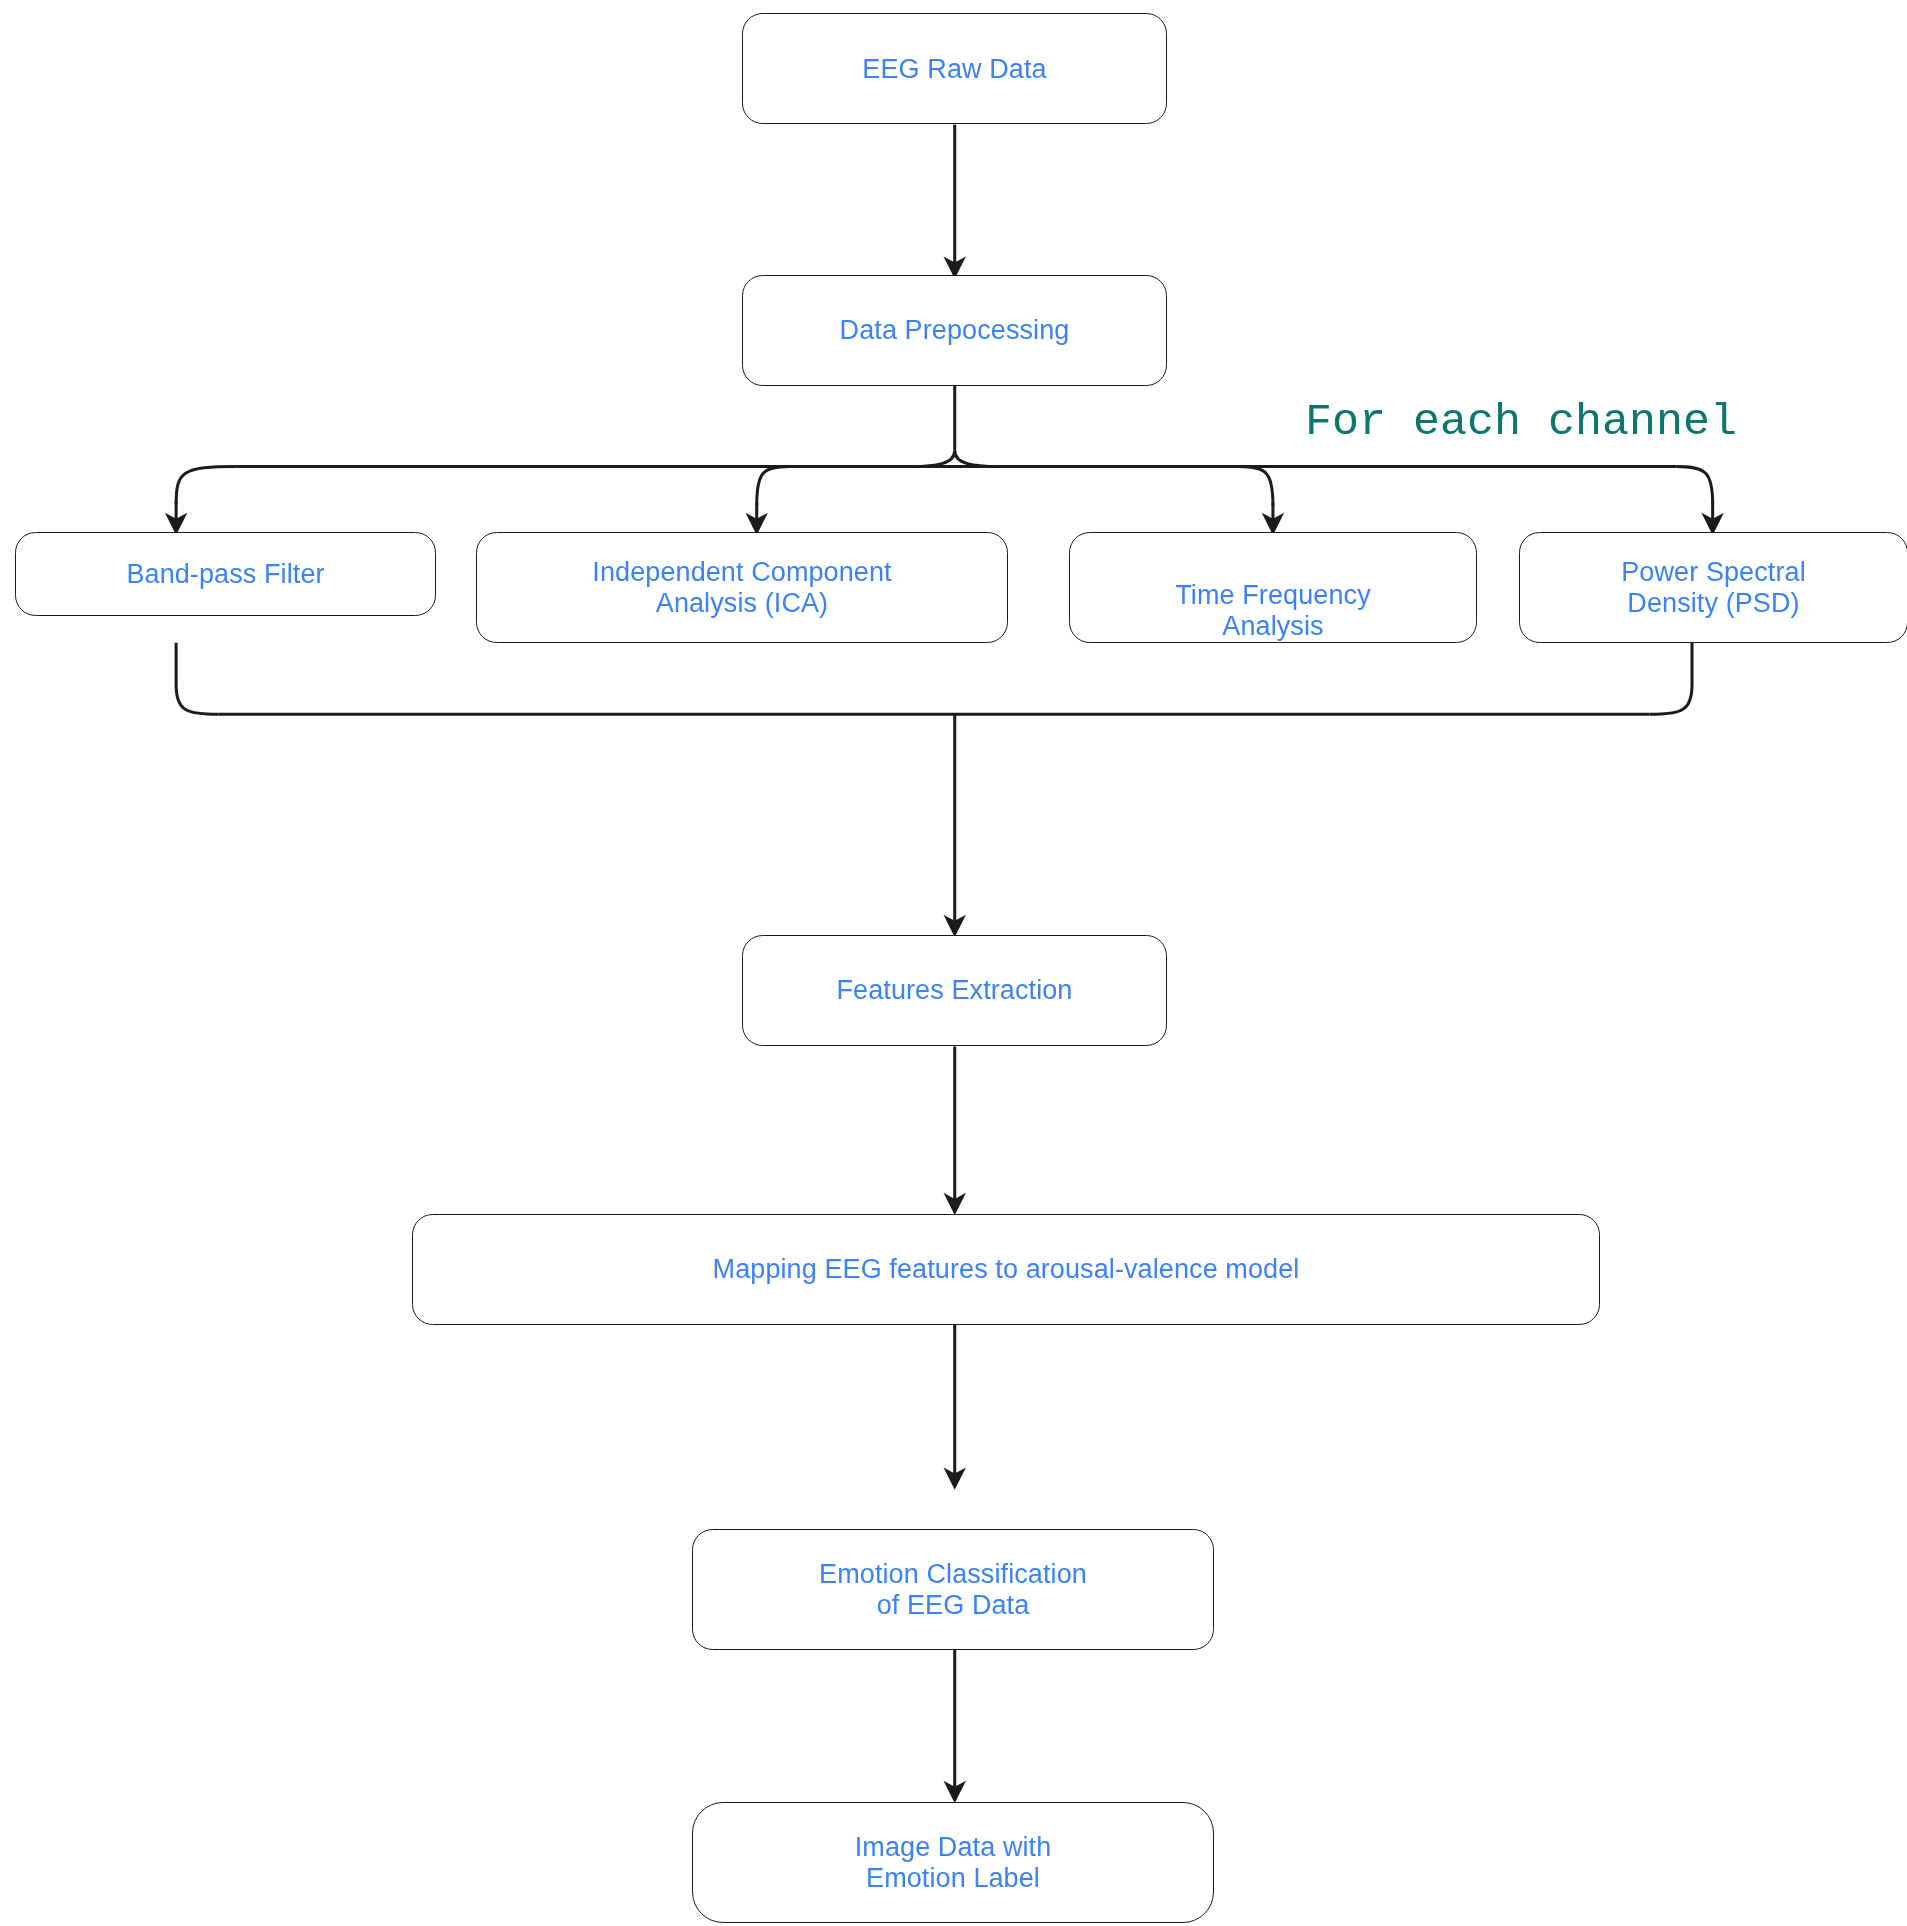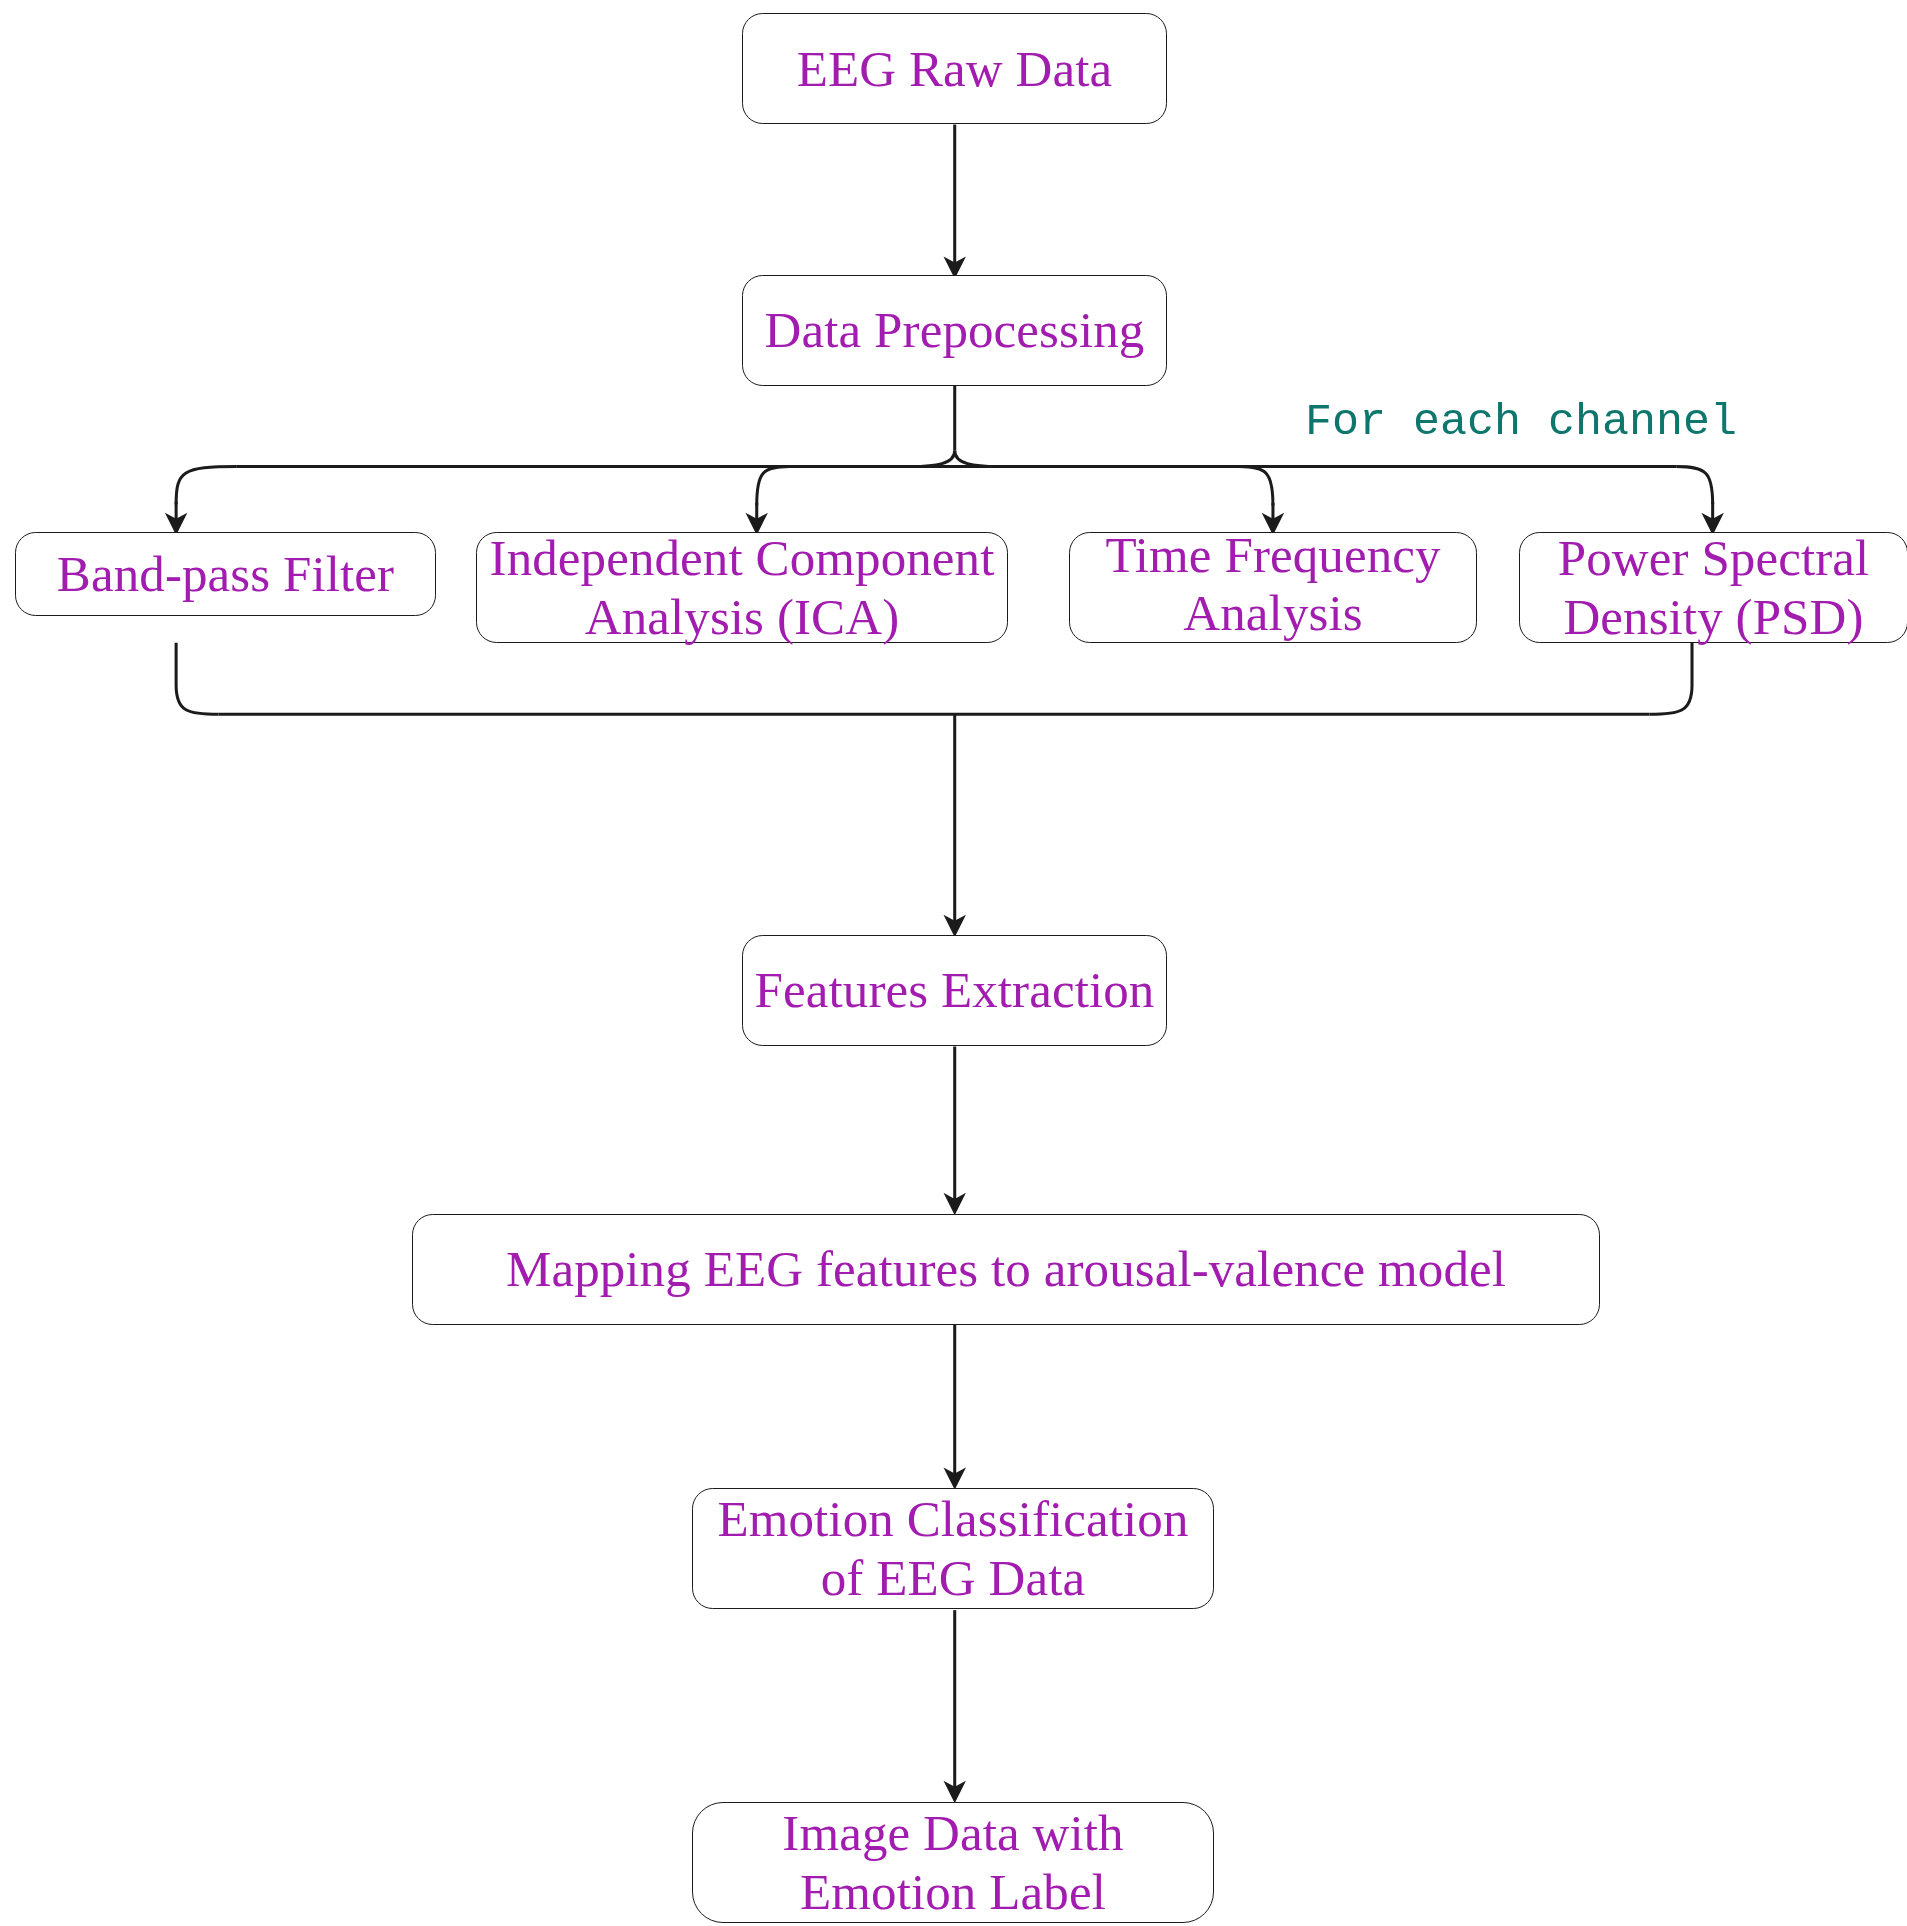--- a/index.html
+++ b/index.html
@@ -32,24 +32,24 @@
     background: #ffffff;
     border: 1.8px solid #1b1b1b;
     border-radius: 20.7px;
     display: flex;
     align-items: center;
     justify-content: center;
     text-align: center;
     z-index: 3;
   }
   .node-label {
-    font-family: Liberation Serif, serif;
-    font-size: 51px;
+    font-family: Liberation Sans, sans-serif;
+    font-size: 27px;
     line-height: 1.14;
-    color: #a21caf;
+    color: #3b82f6;
     letter-spacing: 0.1px;
     padding: 0 8.5px;
     white-space: pre-line;
   }
   .edge-label {
     position: absolute;
     font-family: Liberation Mono, monospace;
     font-size: 45px;
     line-height: 1.1;
     color: #0f766e;
@@ -59,21 +59,21 @@
 
   
   #node-raw          { left: 742px; top: 13.4px;   width: 425px;  height: 111px; }
   #node-preprocess   { left: 742px; top: 275px;  width: 425px;  height: 111px; }
   #node-bandpass     { left: 15px;   top: 532px;  width: 421px;  height: 84px; }
   #node-ica          { left: 476px;  top: 532px;  width: 532px;  height: 111px; }
   #node-timefreq     { left: 1069px; top: 532px;  width: 408px;  height: 111px; align-items: flex-end; }
   #node-psd          { left: 1519px; top: 532px;  width: 389px;  height: 111px; }
   #node-features     { left: 742px; top: 935px; width: 425px;  height: 111px; }
   #node-mapping      { left: 412px;  top: 1214px; width: 1188px; height: 111px; }
-  #node-emotion      { left: 692px; top: 1488px; width: 522px;  height: 121px; }
+  #node-emotion      { left: 692px; top: 1529px; width: 522px;  height: 121px; }
   #node-imagelabel   { left: 692px; top: 1802px; width: 522px;  height: 121px; border-radius: 31px; }
 
   #label-foreach     { left: 1305px; top: 398px; }
 </style>
 </head>
 <body>
 
 <div id="flow-root">
 
   <svg id="flow-svg" viewBox="0 0 3140 3171" xmlns="http://www.w3.org/2000/svg">

